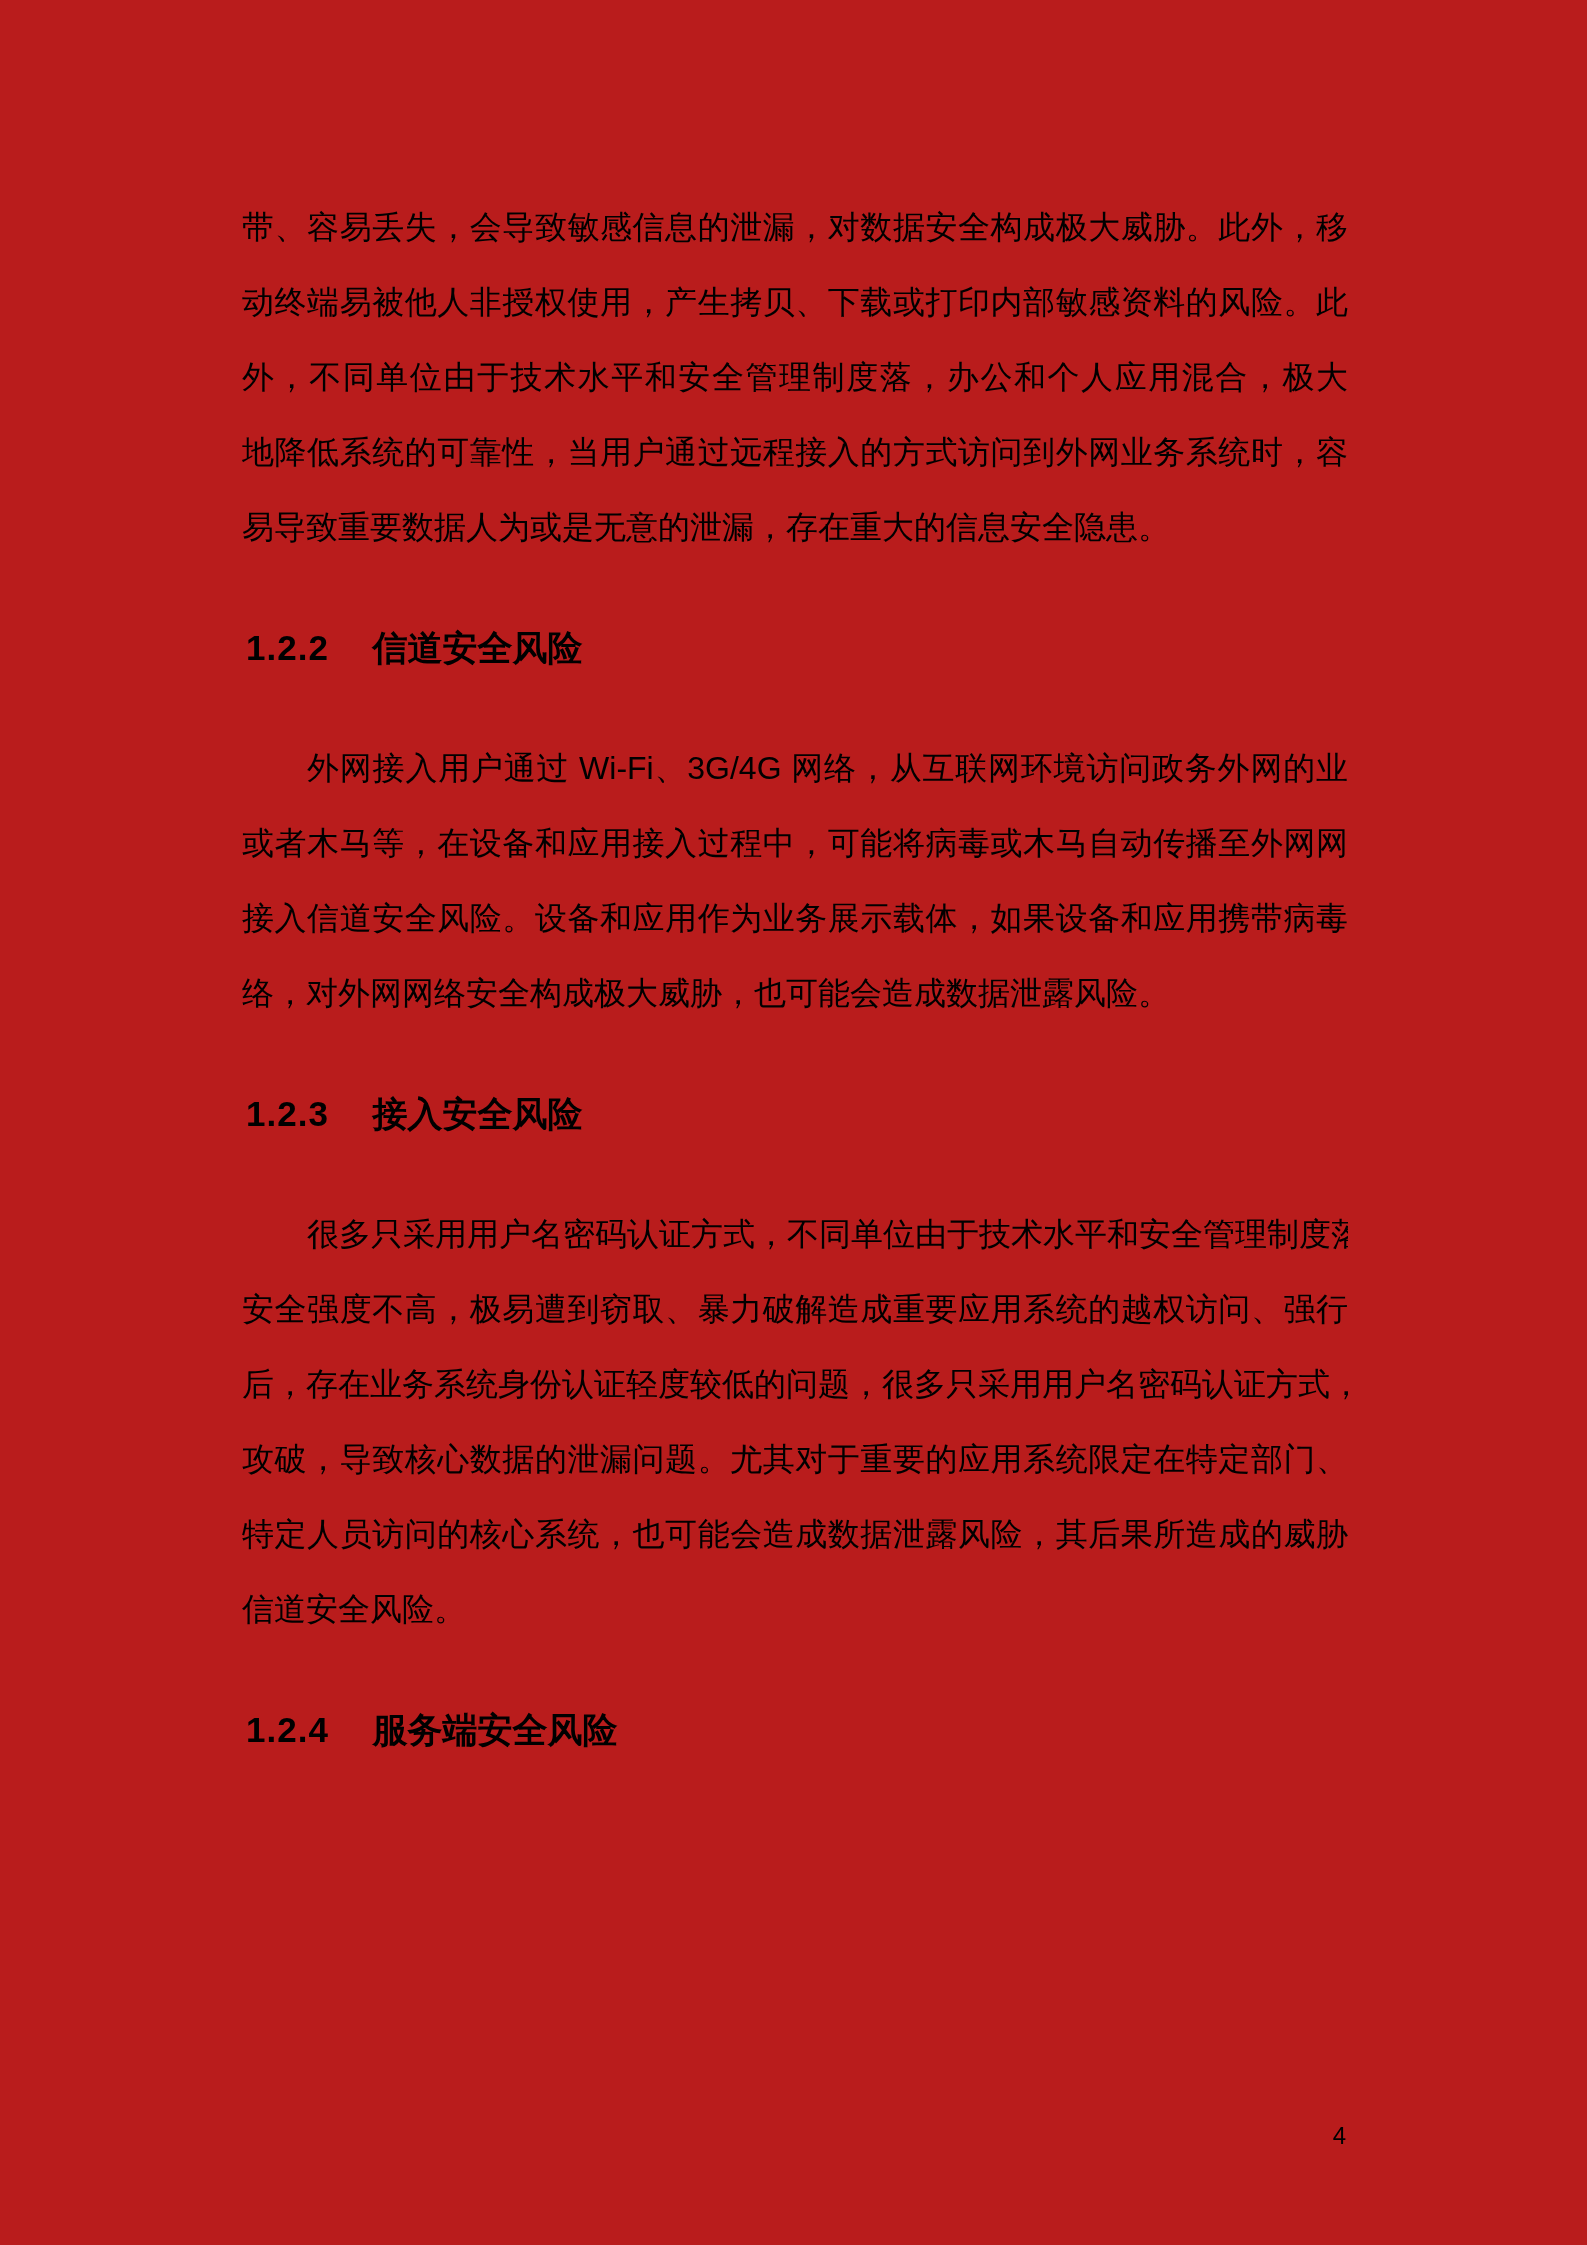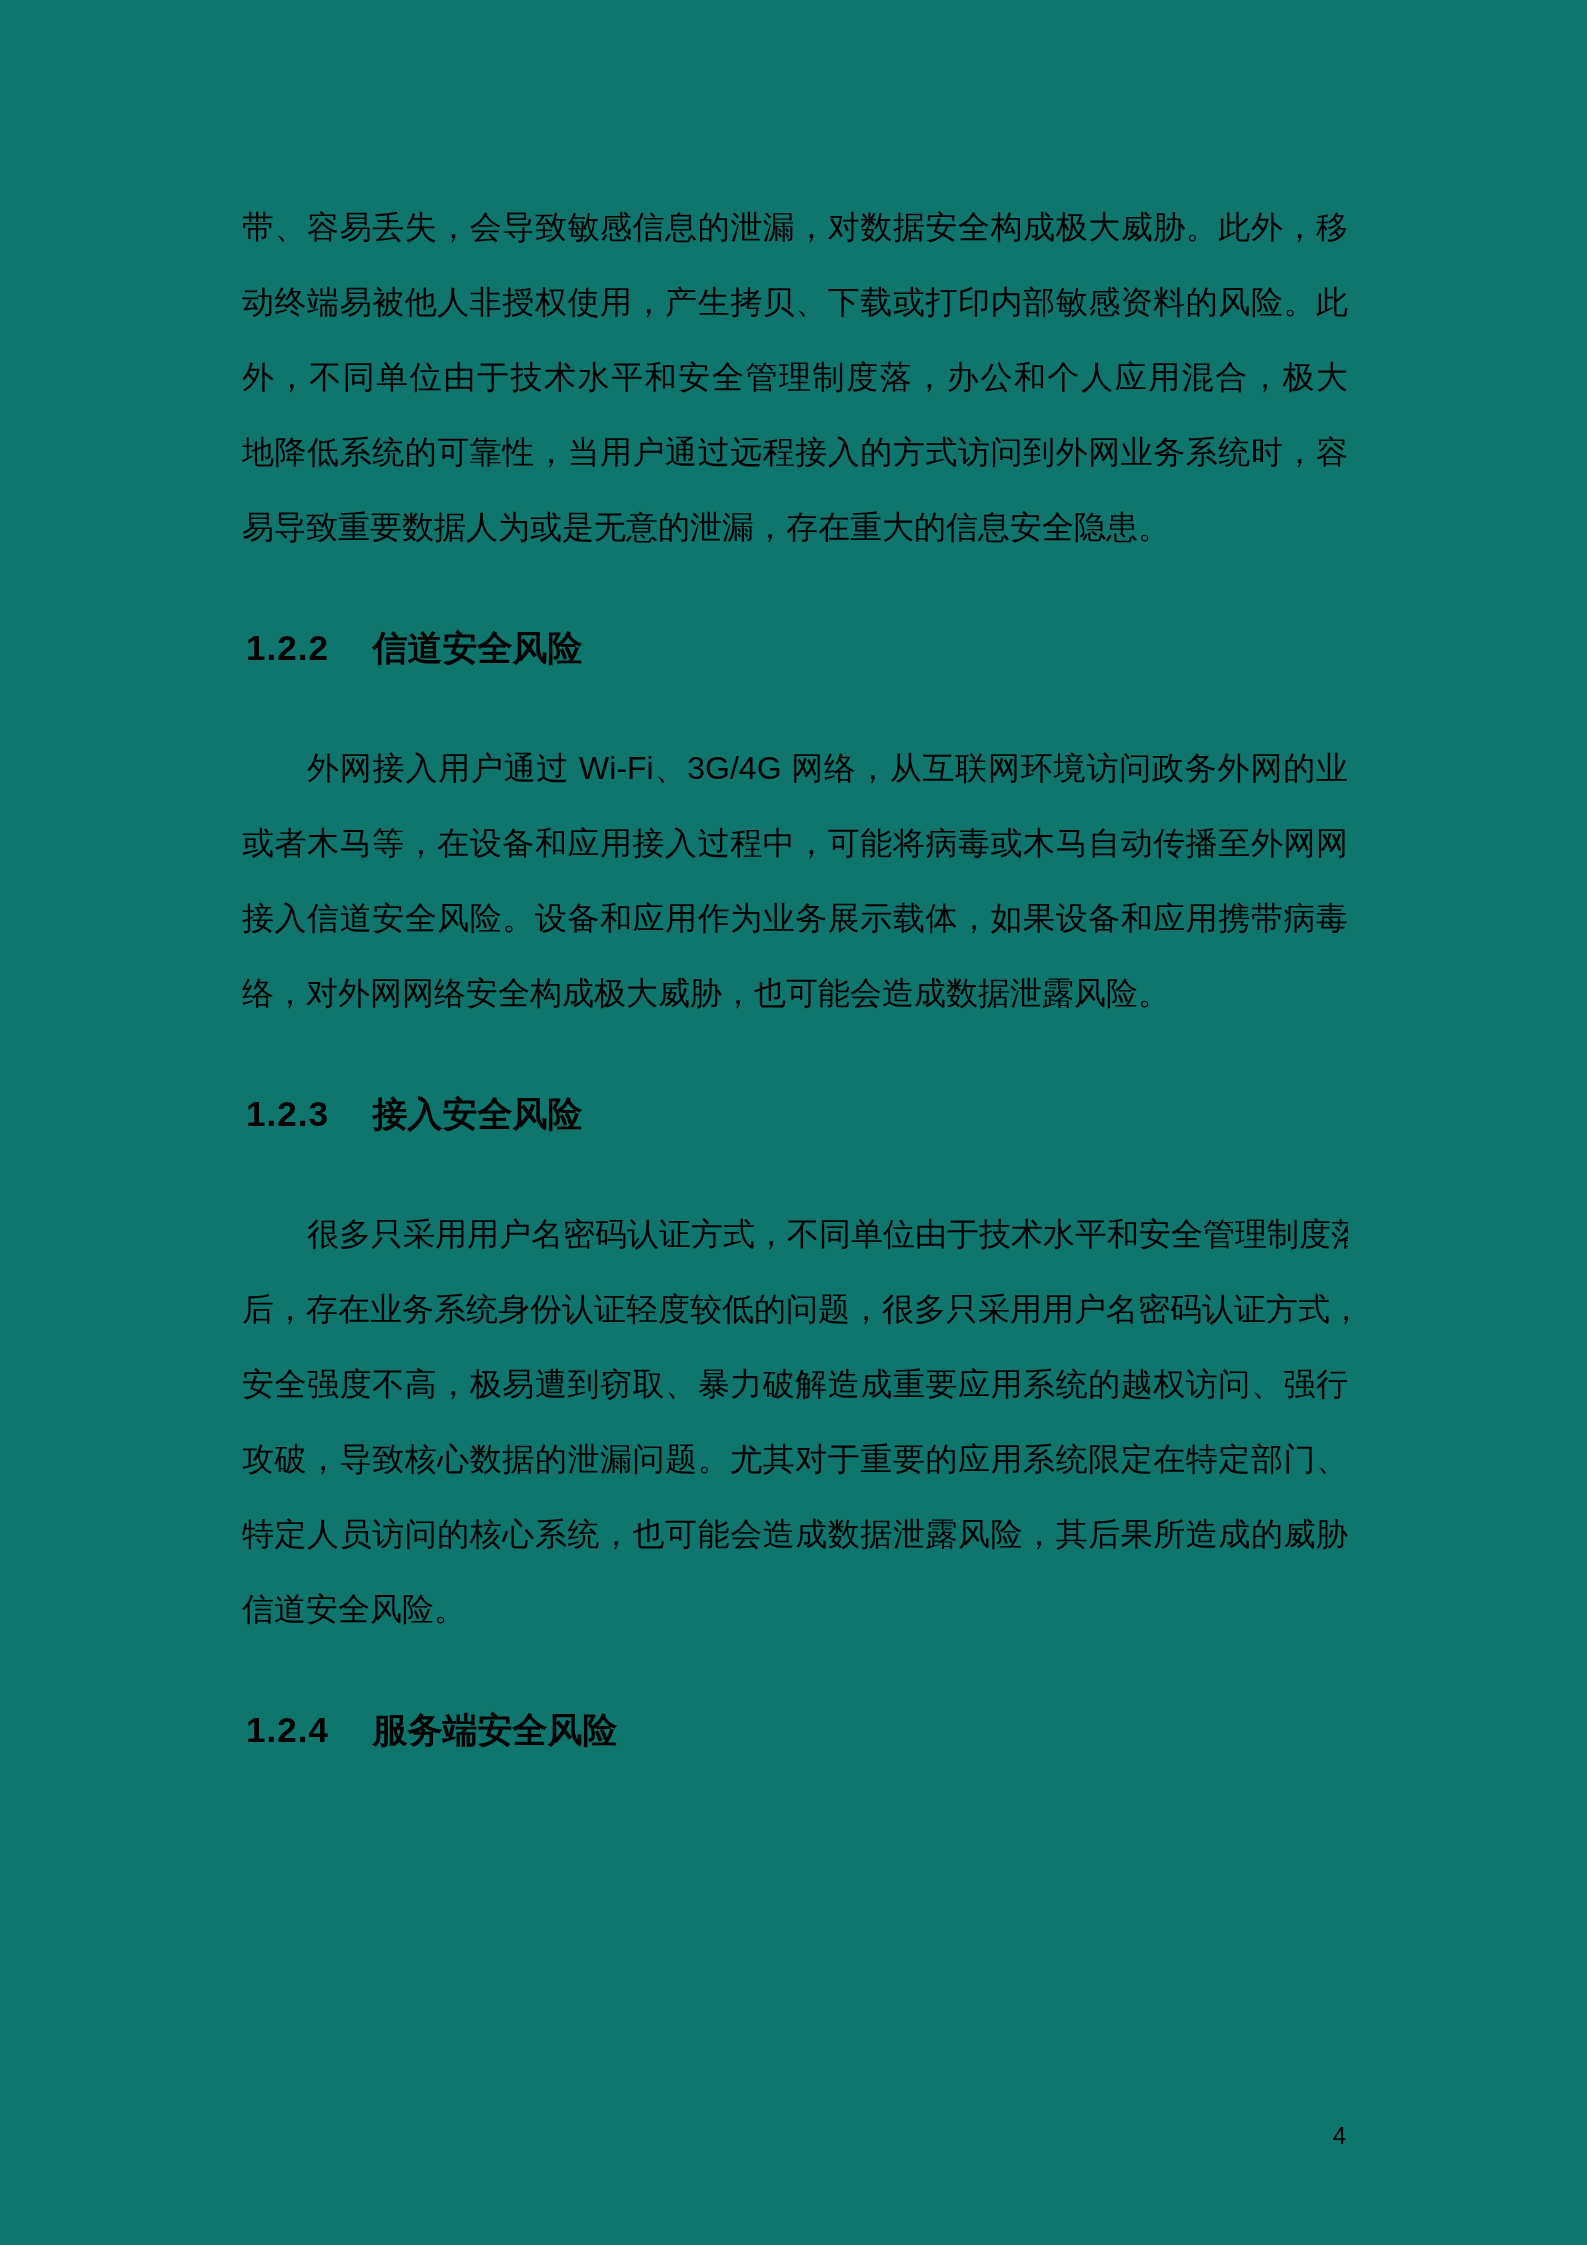--- a/index.html
+++ b/index.html
@@ -1,20 +1,20 @@
 <!DOCTYPE html>
 <html lang="zh"><head>
 <meta charset="utf-8">
 <style>
   html, body { margin: 0; padding: 0; background: #ffffff; }
   .page {
     position: relative;
     width: 1587px;
     height: 2245px;
-    background: #0f766e;
+    background: #b91c1c;
     color: #000000;
     font-family: "Liberation Sans", "DejaVu Sans", sans-serif;
     overflow: hidden;
   }
   .content {
     position: absolute;
     left: 242px;
     top: 190px;
     width: 1106px;
   }
@@ -74,22 +74,22 @@
       <div class="ln ln-end">络，对外网网络安全构成极大威胁，也可能会造成数据泄露风险。</div>
     </div>
 
     <h2 class="heading">
       <span class="num">1.2.3</span>
       <span class="title">接入安全风险</span>
     </h2>
 
     <div class="para">
       <div class="ln ln-indent">很多只采用用户名密码认证方式，不同单位由于技术水平和安全管理制度落</div>
+      <div class="ln">安全强度不高，极易遭到窃取、暴力破解造成重要应用系统的越权访问、强行</div>
       <div class="ln">后，存在业务系统身份认证轻度较低的问题，很多只采用用户名密码认证方式，</div>
-      <div class="ln">安全强度不高，极易遭到窃取、暴力破解造成重要应用系统的越权访问、强行</div>
       <div class="ln">攻破，导致核心数据的泄漏问题。尤其对于重要的应用系统限定在特定部门、</div>
       <div class="ln">特定人员访问的核心系统，也可能会造成数据泄露风险，其后果所造成的威胁</div>
       <div class="ln ln-end">信道安全风险。</div>
     </div>
 
     <h2 class="heading">
       <span class="num">1.2.4</span>
       <span class="title">服务端安全风险</span>
     </h2>
 

